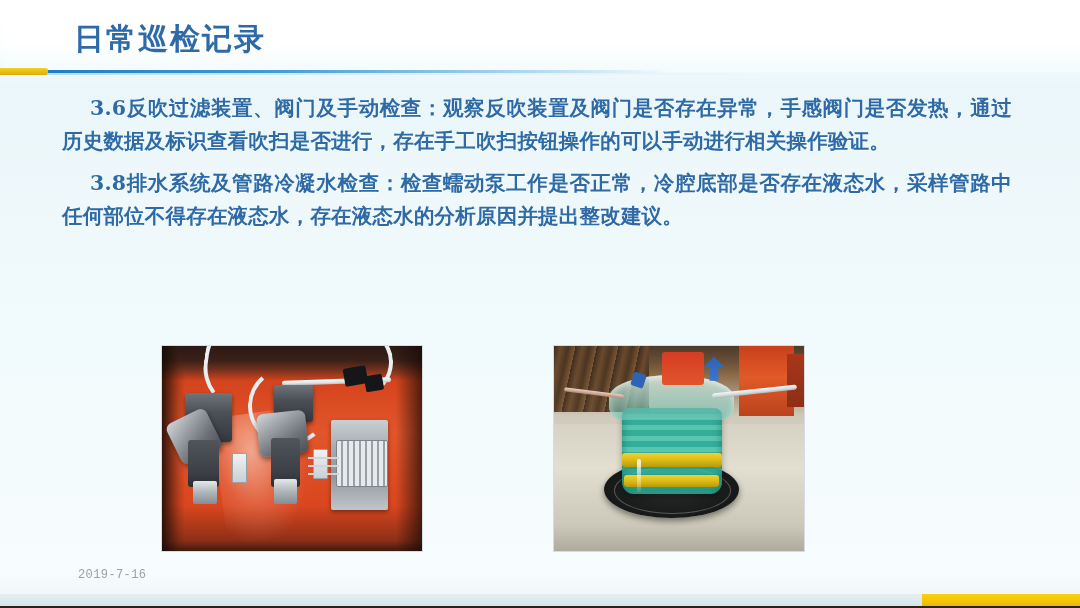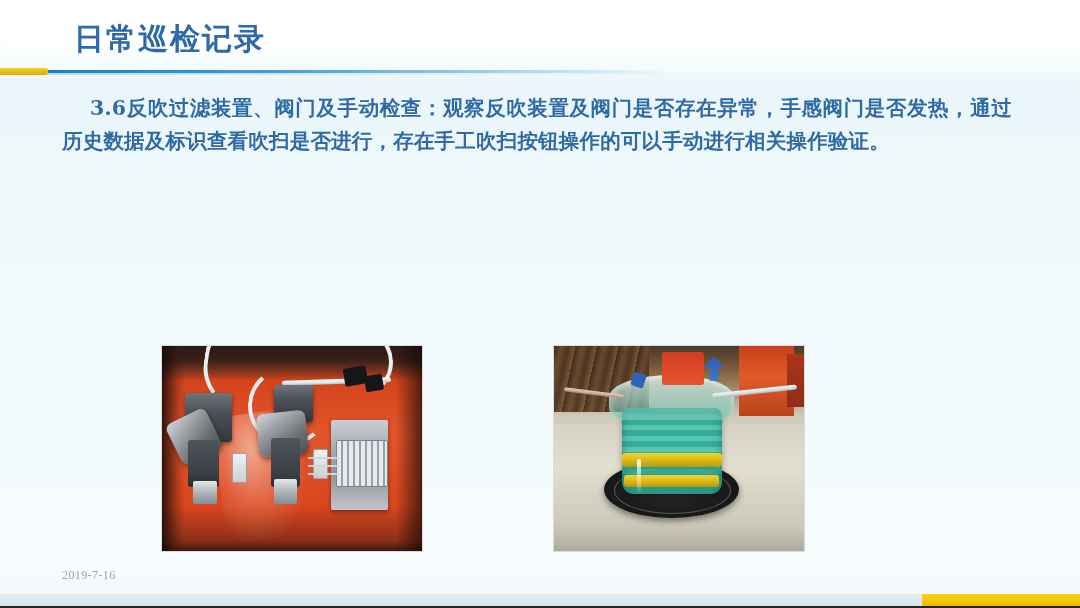--- a/index.html
+++ b/index.html
@@ -315,26 +315,26 @@
   }
   .pr-gloss {
     position: absolute; left: 33%; top: 55%; width: 4px; height: 16%;
     background: linear-gradient(180deg, rgba(255,255,255,0.9), rgba(255,255,255,0.1));
     border-radius: 2px;
   }
 
   
   .footer-date {
     position: absolute;
-    left: 62px;
+    left: 78px;
     bottom: 25px;
     font-size: 12px;
     line-height: 16px;
     color: #9aa3a8;
-    font-family: Liberation Serif, serif;
+    font-family: Liberation Mono, monospace;
     letter-spacing: 0.4px;
   }
   .footer-bar {
     position: absolute;
     left: 0;
     bottom: 0;
     width: 1080px;
     height: 14px;
     background: linear-gradient(180deg, #e3eef1 0%, #dbe9ec 60%, #cfe1e5 100%);
   }
@@ -365,20 +365,21 @@
   </div>
 
   <div class="rule-wrap">
     <div class="rule-yellow"></div>
     <div class="rule-blue"></div>
     <div class="rule-blue-soft"></div>
   </div>
 
   <div class="body-text">
     <p class="para">3.6反吹过滤装置、阀门及手动检查：观察反吹装置及阀门是否存在异常，手感阀门是否发热，通过历史数据及标识查看吹扫是否进行，存在手工吹扫按钮操作的可以手动进行相关操作验证。</p>
+    <p class="para">3.8排水系统及管路冷凝水检查：检查蠕动泵工作是否正常，冷腔底部是否存在液态水，采样管路中任何部位不得存在液态水，存在液态水的分析原因并提出整改建议。</p>
   </div>
 
   <div class="photos">
 
     <div class="photo photo-left">
       <div class="photo-inner">
         <div class="pl-bg"></div>
         <div class="pl-darkleft"></div>
         <div class="pl-darkright"></div>
         <div class="pl-sheen"></div>

